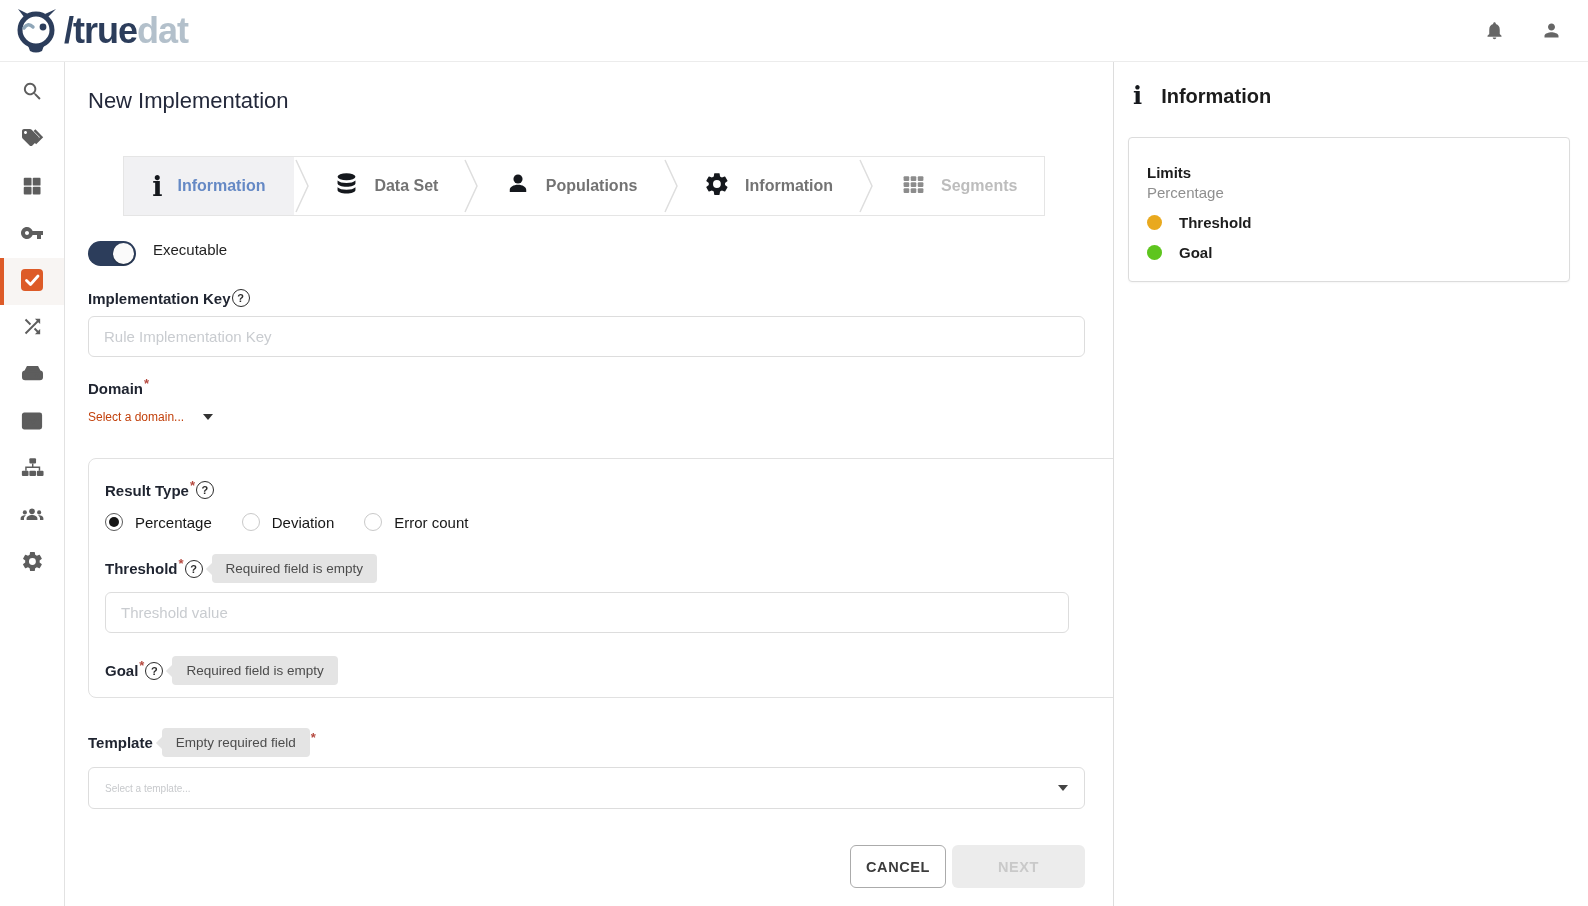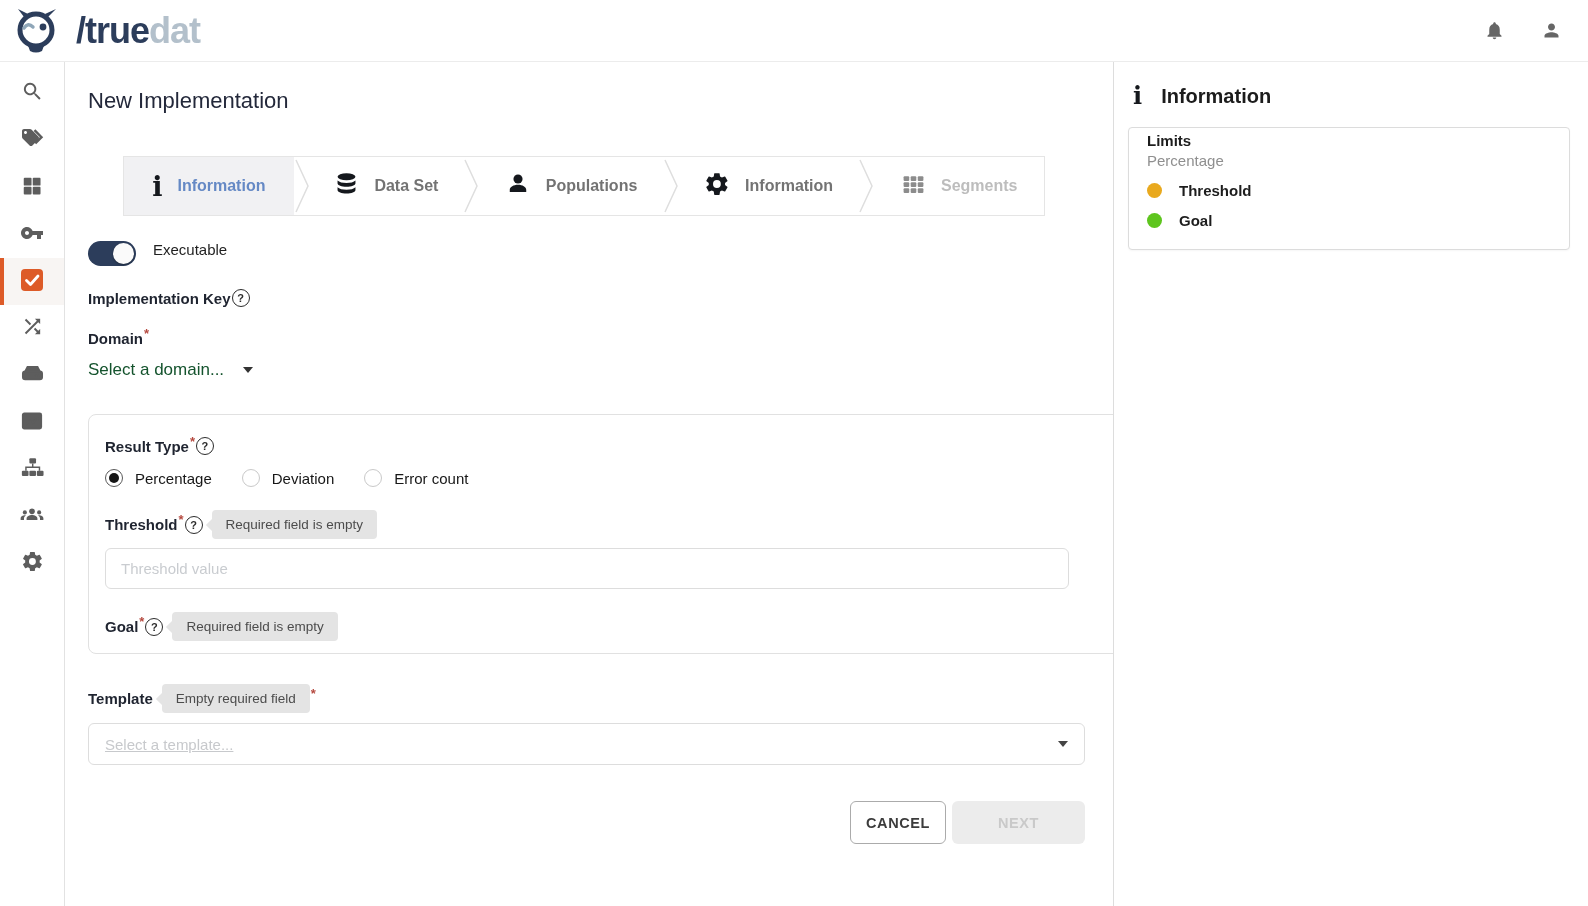--- a/index.html
+++ b/index.html
@@ -1,21 +1,21 @@
 <!DOCTYPE html>
 <html><head>
 <meta charset="utf-8">
 <style>
   * { margin:0; padding:0; box-sizing:border-box; }
   html,body { width:1588px; height:906px; background:#fff; font-family:"Liberation Sans", sans-serif; color:#222733; overflow:hidden; }
   .shell { position:relative; width:1588px; height:906px; }
 
   
   .header { position:absolute; top:0; left:0; right:0; height:62px; background:#fff; border-bottom:1px solid #ececec; display:flex; align-items:center; }
-  .logo { display:flex; align-items:center; gap:16px; padding-left:14px; cursor:pointer; }
+  .logo { display:flex; align-items:center; gap:4px; padding-left:14px; cursor:pointer; }
   .brand { font-size:36px; font-weight:bold; letter-spacing:-1px; line-height:1; }
   .brand .b1 { color:#2c3d5b; }
   .brand .b2 { color:#b3c0cb; }
   .header-right { position:absolute; right:26px; display:flex; align-items:center; gap:36px; }
   .hicon { color:#666; cursor:pointer; display:flex; }
 
   
   .sidebar { position:absolute; top:62px; left:0; bottom:0; width:65px; background:#fff; border-right:1px solid #e2e2e2; padding-top:8px; }
   .side-item { height:47px; display:flex; align-items:center; justify-content:center; cursor:pointer; position:relative; }
   .side-item svg { fill:#5d5d5d; }
@@ -48,53 +48,53 @@
   
   .f-label-row { display:flex; align-items:center; gap:1px; margin-top:23px; }
   .f-label { font-size:15px; font-weight:700; color:#1f2430; }
   .req { color:#b5493f; font-size:13px; font-weight:700; position:relative; top:-5px; }
   .help { width:18px; height:18px; border:1.6px solid #2c2c2c; border-radius:50%; font-size:11px; font-weight:700; color:#2c2c2c; display:flex; align-items:center; justify-content:center; cursor:pointer; flex:0 0 auto; }
   .txt-input { margin-top:9px; width:997px; height:41px; border:1px solid #ddd; border-radius:6px; padding:0 15px; font-size:15px; color:#333; font-family:"Liberation Sans",sans-serif; outline:none; background:#fff; }
   .txt-input::placeholder { color:#c9ccd0; }
 
   
   .domain-select { margin-top:13px; display:flex; align-items:center; gap:19px; cursor:pointer; width:fit-content; }
-  .domain-select .dtext { font-size:17px; color:#14532d; }
+  .domain-select .dtext { font-size:12px; color:#c2410c; }
   .caret-down { width:0; height:0; border-left:5px solid transparent; border-right:5px solid transparent; border-top:6px solid #333; }
 
   
   .result-box { margin-top:34px; width:1076px; border:1px solid #e1e1e1; border-radius:8px; padding:14px 16px 12px; }
   .result-box .f-label-row:first-child { margin-top:8px; }
   .radio-row { display:flex; align-items:center; gap:30px; margin-top:14px; }
   .radio-opt { display:flex; align-items:center; gap:12px; cursor:pointer; }
   .radio { width:18px; height:18px; border-radius:50%; border:1.6px solid #c9c9c9; background:#fff; position:relative; flex:0 0 auto; }
   .radio.checked { border-color:#5a5a5a; }
   .radio.checked::after { content:""; position:absolute; inset:3px; border-radius:50%; background:#151515; }
   .radio-label { font-size:15px; color:#171717; }
   .warn-badge { background:#e4e4e4; color:#4c4c4c; font-size:13.5px; padding:7px 14px; border-radius:4px; margin-left:8px; position:relative; white-space:nowrap; }
   .warn-badge::before { content:""; position:absolute; left:-4px; top:50%; width:10px; height:10px; background:#e4e4e4; transform:translateY(-50%) rotate(45deg); }
   .inner-input { width:964px; }
 
   
   .tpl-row { margin-top:30px; }
   .tpl-select { margin-top:10px; width:997px; height:42px; border:1px solid #ddd; border-radius:6px; position:relative; display:flex; align-items:center; padding:0 16px; cursor:pointer; background:#fff; }
-  .tpl-select .ph { font-size:15px; color:#c7c9cc;text-decoration:underline; }
+  .tpl-select .ph { font-size:10px; color:#c7c9cc; }
   .tpl-select .caret-down { position:absolute; right:16px; border-top-color:#444; }
 
   
   .btn-row { margin-top:36px; width:997px; display:flex; justify-content:flex-end; gap:6px; }
   .btn { height:43px; border-radius:6px; font-size:14.5px; font-weight:600; letter-spacing:.6px; cursor:pointer; font-family:"Liberation Sans",sans-serif; display:flex; align-items:center; justify-content:center; }
   .btn-cancel { width:96px; background:#fff; border:1px solid #ababab; color:#3c3c3c; }
   .btn-next { width:133px; background:#ececec; border:none; color:#c9c9c9; cursor:default; }
 
   
   .info-panel { position:absolute; top:62px; left:1113px; right:0; bottom:0; border-left:1px solid #ddd; background:#fff; padding:22px 18px 0 14px; }
   .info-head { display:flex; align-items:center; gap:19px; padding-left:5px; }
   .info-head .title { font-size:20px; font-weight:600; color:#1c1c1c; }
-  .limits-card { margin-top:19px; border:1px solid #dcdcdc; border-radius:4px; padding:4px 18px 20px; box-shadow:0 1px 2px rgba(0,0,0,.04); background:#fff; }
+  .limits-card { margin-top:29px; border:1px solid #dcdcdc; border-radius:4px; padding:26px 18px 20px; box-shadow:0 1px 2px rgba(0,0,0,.04); background:#fff; }
   .limits-title { font-size:15px; font-weight:700; color:#1d1d1d; }
   .limits-sub { font-size:15px; color:#8f8f8f; margin-top:3px; }
   .limit-row { display:flex; align-items:center; gap:17px; margin-top:13px; }
   .dot { width:15px; height:15px; border-radius:50%; flex:0 0 auto; }
   .dot-threshold { background:#e9a91e; }
   .dot-goal { background:#5ec51e; }
   .limit-label { font-size:15px; font-weight:600; color:#1d1d1d; }
 </style>
 </head>
 <body>
@@ -278,20 +278,21 @@
           <div class="knob"></div>
         </div>
       <span class="exec-label">Executable</span>
     </div>
 
     
     <div class="f-label-row">
       <span class="f-label">Implementation Key</span>
       <span class="help">?</span>
     </div>
+    <input class="txt-input" type="text" placeholder="Rule Implementation Key" style="">
 
     
     <div class="f-label-row">
       <span class="f-label">Domain</span>
       <span class="req">*</span>
     </div>
     <div class="domain-select">
       <span class="dtext">Select a domain...</span>
       <span class="caret-down"></span>
     </div>

